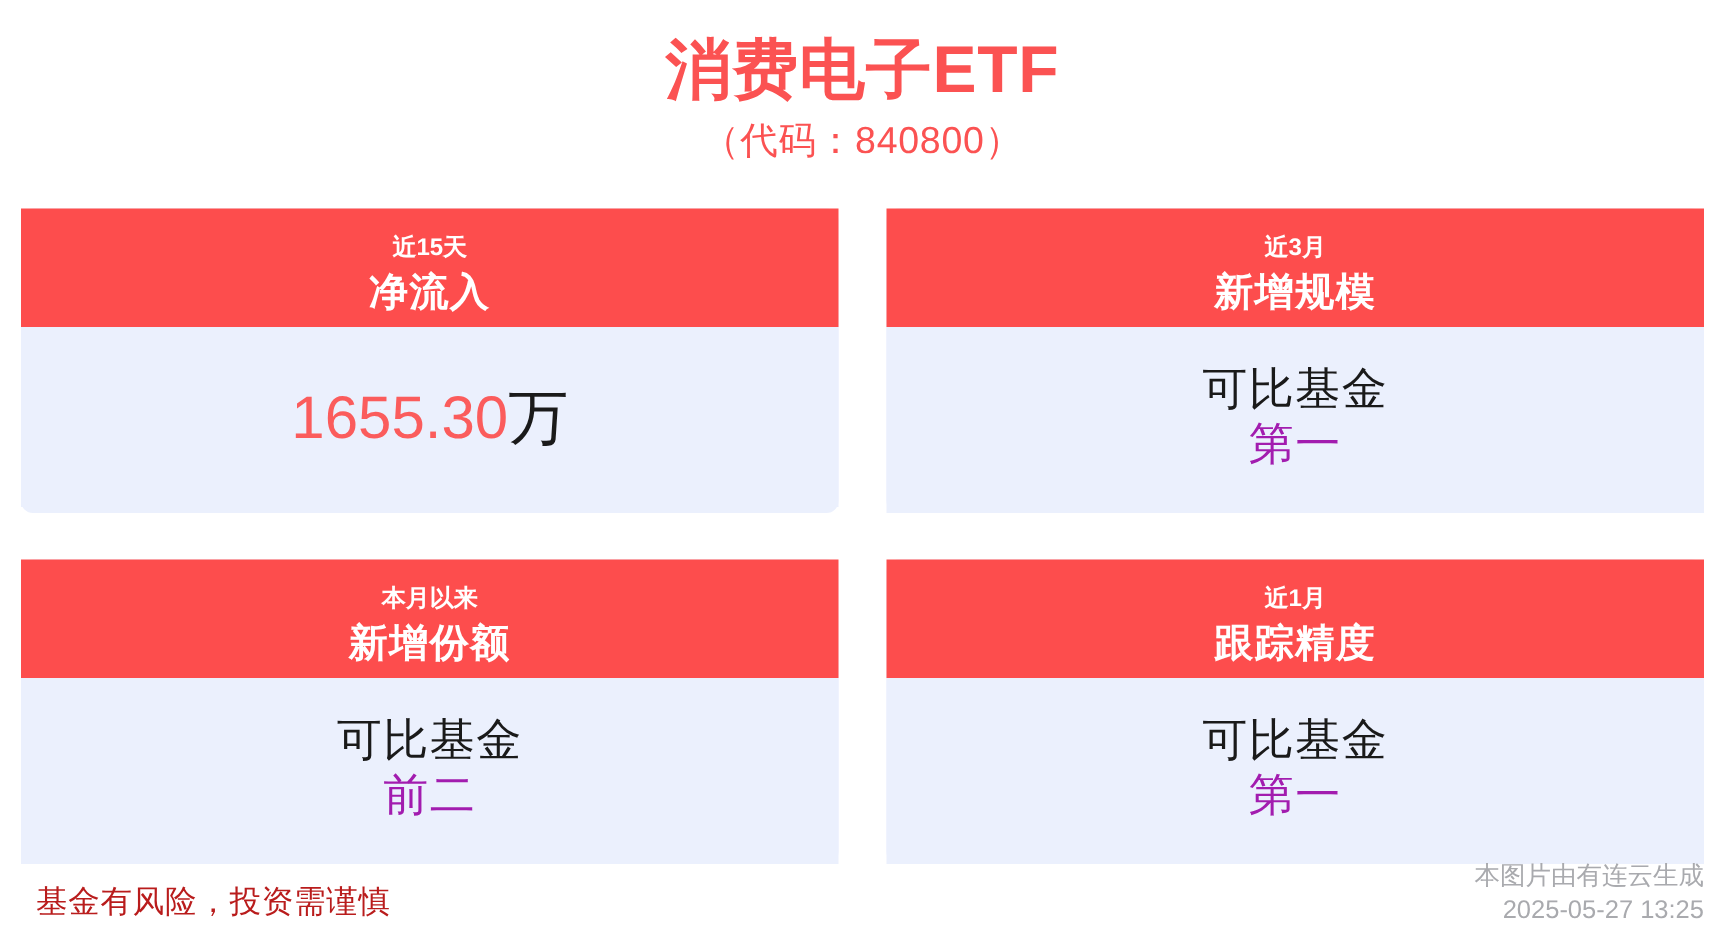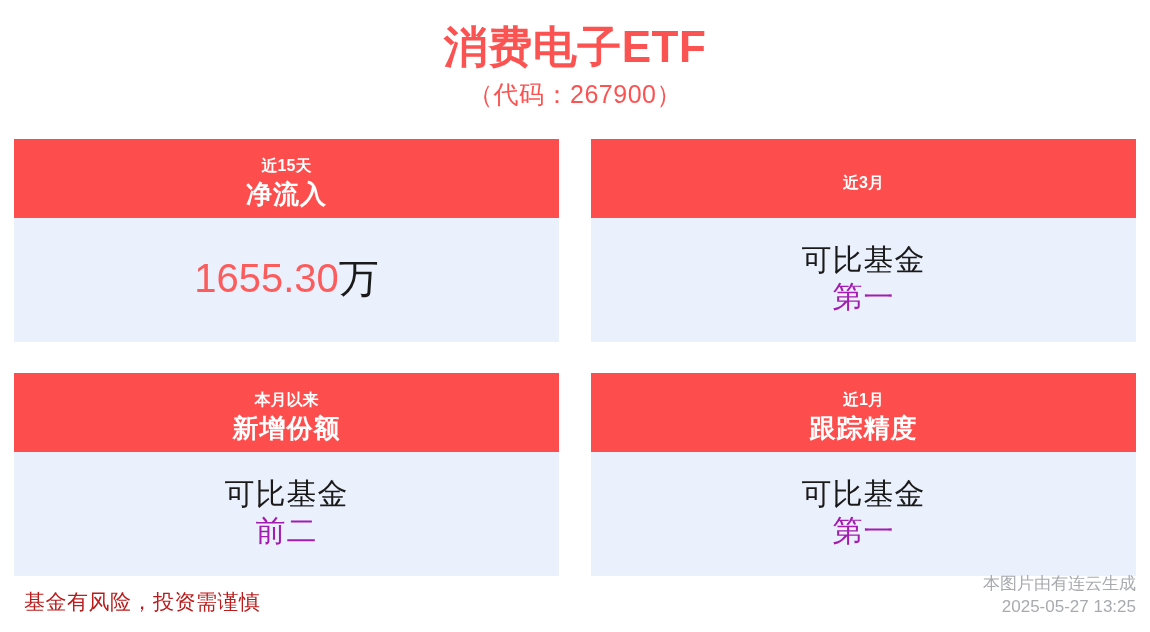--- a/index.html
+++ b/index.html
@@ -52,20 +52,21 @@
     display: flex;
     flex-wrap: wrap;
     justify-content: space-between;
     row-gap: 31px;
   }
   .card {
     width: 545px;
     background: #ebf0fd;
     display: flex;
     flex-direction: column;
+    border-radius: 8px;
   }
   .card-header {
     background: #fd4d4d;
     color: #ffffff;
     height: 79px;
     box-sizing: border-box;
     padding-top: 8px;
     text-align: center;
     display: flex;
     flex-direction: column;
@@ -153,40 +154,41 @@
     color: #a9aaae;
   }
 </style>
 </head>
 <body>
 
 <div class="page">
 
   <div class="header">
     <div class="fund-title">消费电子ETF</div>
-    <div class="fund-code">（代码：267900）</div>
+    <div class="fund-code">（代码：840800）</div>
   </div>
 
   <div class="cards">
 
     <div class="card">
       <div class="card-header">
         <div class="card-period">近15天</div>
         <div class="card-metric">净流入</div>
       </div>
       <div class="card-body">
         <div>
           <span class="value-number">1655.30</span><span class="value-unit">万</span>
         </div>
       </div>
     </div>
 
     <div class="card">
       <div class="card-header">
         <div class="card-period">近3月</div>
+        <div class="card-metric">新增规模</div>
       </div>
       <div class="card-body two-line">
         <div class="value-caption">可比基金</div>
         <div class="value-rank">第一</div>
       </div>
     </div>
 
     <div class="card">
       <div class="card-header">
         <div class="card-period">本月以来</div>

